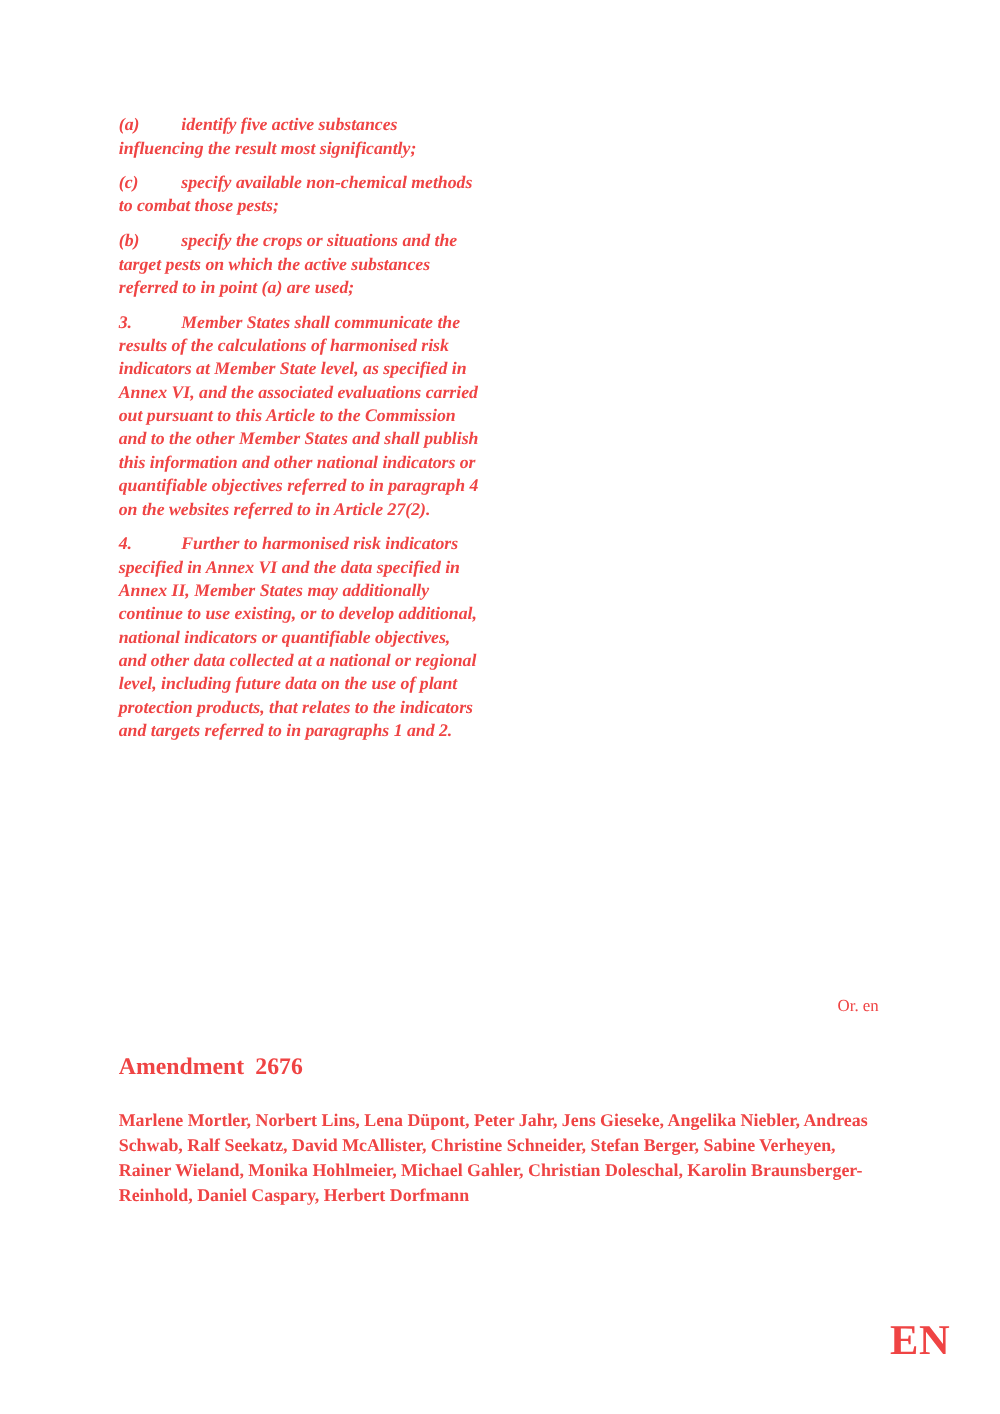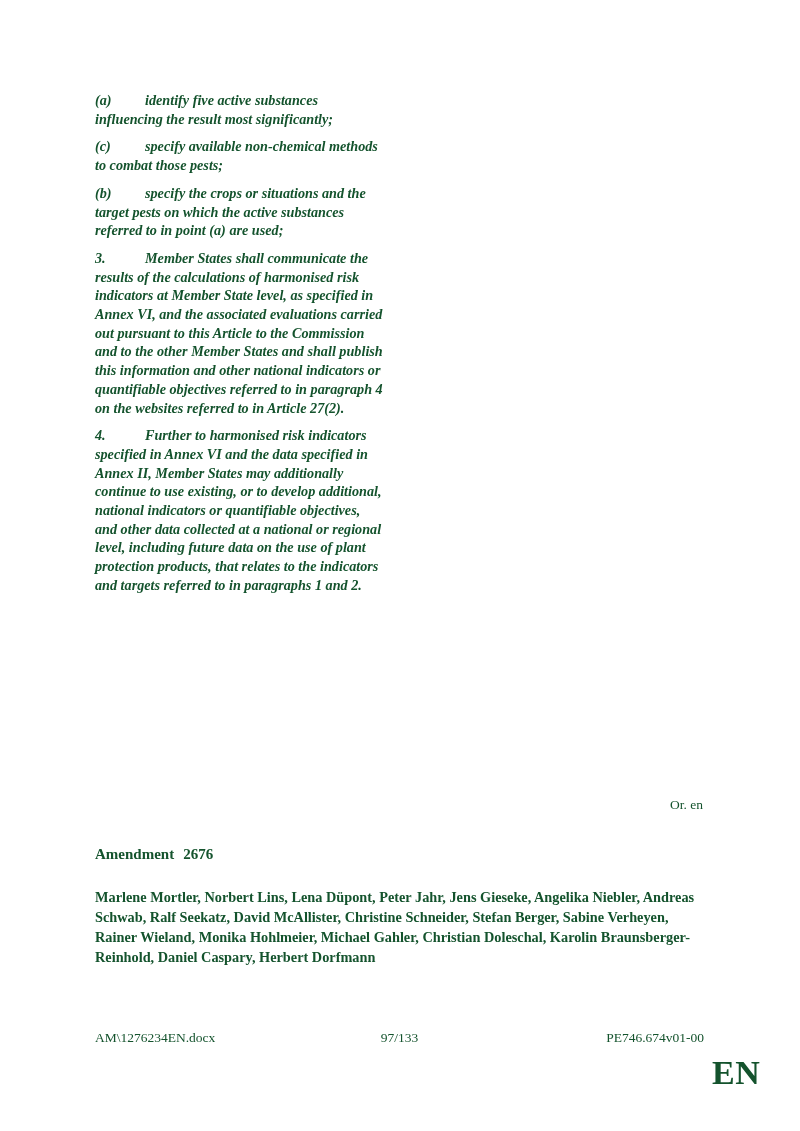--- a/index.html
+++ b/index.html
@@ -1,21 +1,21 @@
 <!DOCTYPE html>
 <html><head>
 <meta charset="utf-8">
 <style>
   html, body { margin: 0; padding: 0; background: #ffffff; }
   .page {
     position: relative;
     width: 800px;
     height: 1131px;
     background: #ffffff;
-    color: #14532d;
+    color: #ef4444;
     font-family: "Liberation Serif", "DejaVu Serif", serif;
     overflow: hidden;
   }
 
   
   .amended-col {
     position: absolute;
     left: 95px;
     top: 91px;
     width: 289px;
@@ -46,21 +46,21 @@
 
   
   .amendment-block {
     position: absolute;
     left: 95px;
     top: 844px;
     width: 612px;
   }
   .amendment-heading {
     font-weight: bold;
-    font-size: 15px;
+    font-size: 19px;
     line-height: 20px;
   }
   .amendment-number { margin-left: 9px; }
   .authors {
     font-weight: bold;
     font-size: 14.3px;
     line-height: 19.9px;
     text-align: left;
     margin-top: 24px;
   }
@@ -108,21 +108,16 @@
     <span>Or. en</span>
   </div>
 
   <div class="amendment-block">
     <div class="amendment-heading">
       <span>Amendment</span><span class="amendment-number">2676</span>
     </div>
     <div class="authors">Marlene Mortler, Norbert Lins, Lena Düpont, Peter Jahr, Jens Gieseke, Angelika Niebler, Andreas Schwab, Ralf Seekatz, David McAllister, Christine Schneider, Stefan Berger, Sabine Verheyen, Rainer Wieland, Monika Hohlmeier, Michael Gahler, Christian Doleschal, Karolin Braunsberger-Reinhold, Daniel Caspary, Herbert Dorfmann</div>
   </div>
 
-  <div class="footer-row">
-    <span class="footer-left">AM\1276234EN.docx</span>
-    <span class="footer-center">97/133</span>
-    <span class="footer-right">PE746.674v01-00</span>
-  </div>
 
   <div class="lang-badge">EN</div>
 
 </div>
 
 </body></html>

